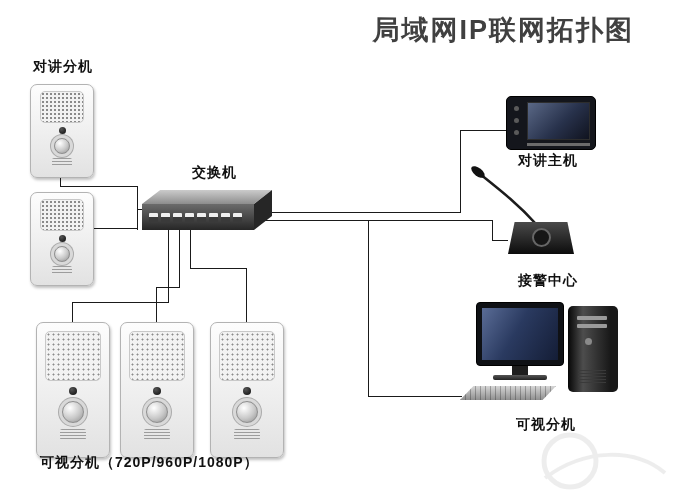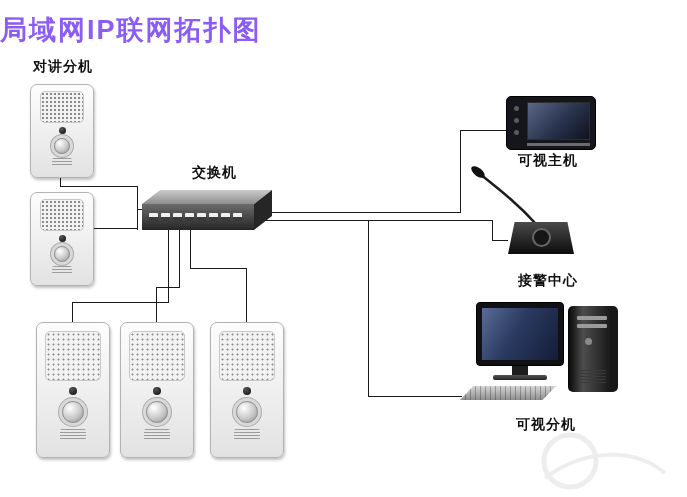--- a/index.html
+++ b/index.html
@@ -1,19 +1,19 @@
 <!DOCTYPE html>
 <html><head>
 <meta charset="utf-8">
 <style>
   html,body{margin:0;padding:0;background:#fff;}
   #canvas{position:relative;width:687px;height:497px;background:#fff;overflow:hidden;
           font-family:"Liberation Sans",sans-serif;}
-  .title{position:absolute;top:12px;left:0;width:634px;text-align:left;
-         font-size:27px;font-weight:700;color:#8b5cf6;letter-spacing:2px;z-index:3;}
+  .title{position:absolute;top:12px;left:0;width:634px;text-align:right;
+         font-size:27px;font-weight:700;color:#404040;letter-spacing:2px;z-index:3;}
   .node-label{position:absolute;font-size:14px;font-weight:700;color:#111;
               letter-spacing:1px;z-index:3;white-space:nowrap;}
   
   .line{position:absolute;background:#1a1a1a;z-index:1;}
   .h{height:1px;} .v{width:1px;}
   
   .panel-sm,.panel-lg{position:absolute;background:linear-gradient(180deg,#fdfdfd,#e2e2e2);
       border:1px solid #b3b3b3;border-radius:7px;box-shadow:1px 2px 3px rgba(0,0,0,.25);
       display:flex;flex-direction:column;align-items:center;z-index:2;}
   .panel-sm{width:62px;height:86px;padding-top:6px;gap:4px;}
@@ -79,23 +79,24 @@
 </style>
 </head>
 <body>
 
 <div id="canvas">
 
   <div class="title">局域网IP联网拓扑图</div>
 
   <div class="node-label" style="left:33px;top:58px">对讲分机</div>
   <div class="node-label" style="left:192px;top:164px">交换机</div>
-  <div class="node-label" style="left:518px;top:152px">可视主机</div>
+  <div class="node-label" style="left:518px;top:152px">对讲主机</div>
   <div class="node-label" style="left:518px;top:272px">接警中心</div>
   <div class="node-label" style="left:516px;top:416px">可视分机</div>
+  <div class="node-label" style="left:40px;top:454px">可视分机（720P/960P/1080P）</div>
 
   <div class="line v" style="left:60px;top:170px;height:17px"></div>
   <div class="line h" style="left:60px;top:186px;width:78px"></div>
   <div class="line v" style="left:137px;top:186px;height:44px"></div>
   <div class="line h" style="left:137px;top:209px;width:8px"></div>
   <div class="line h" style="left:92px;top:228px;width:46px"></div>
 
   <div class="line v" style="left:168px;top:230px;height:72px"></div>
   <div class="line h" style="left:72px;top:302px;width:97px"></div>
   <div class="line v" style="left:72px;top:302px;height:20px"></div>

